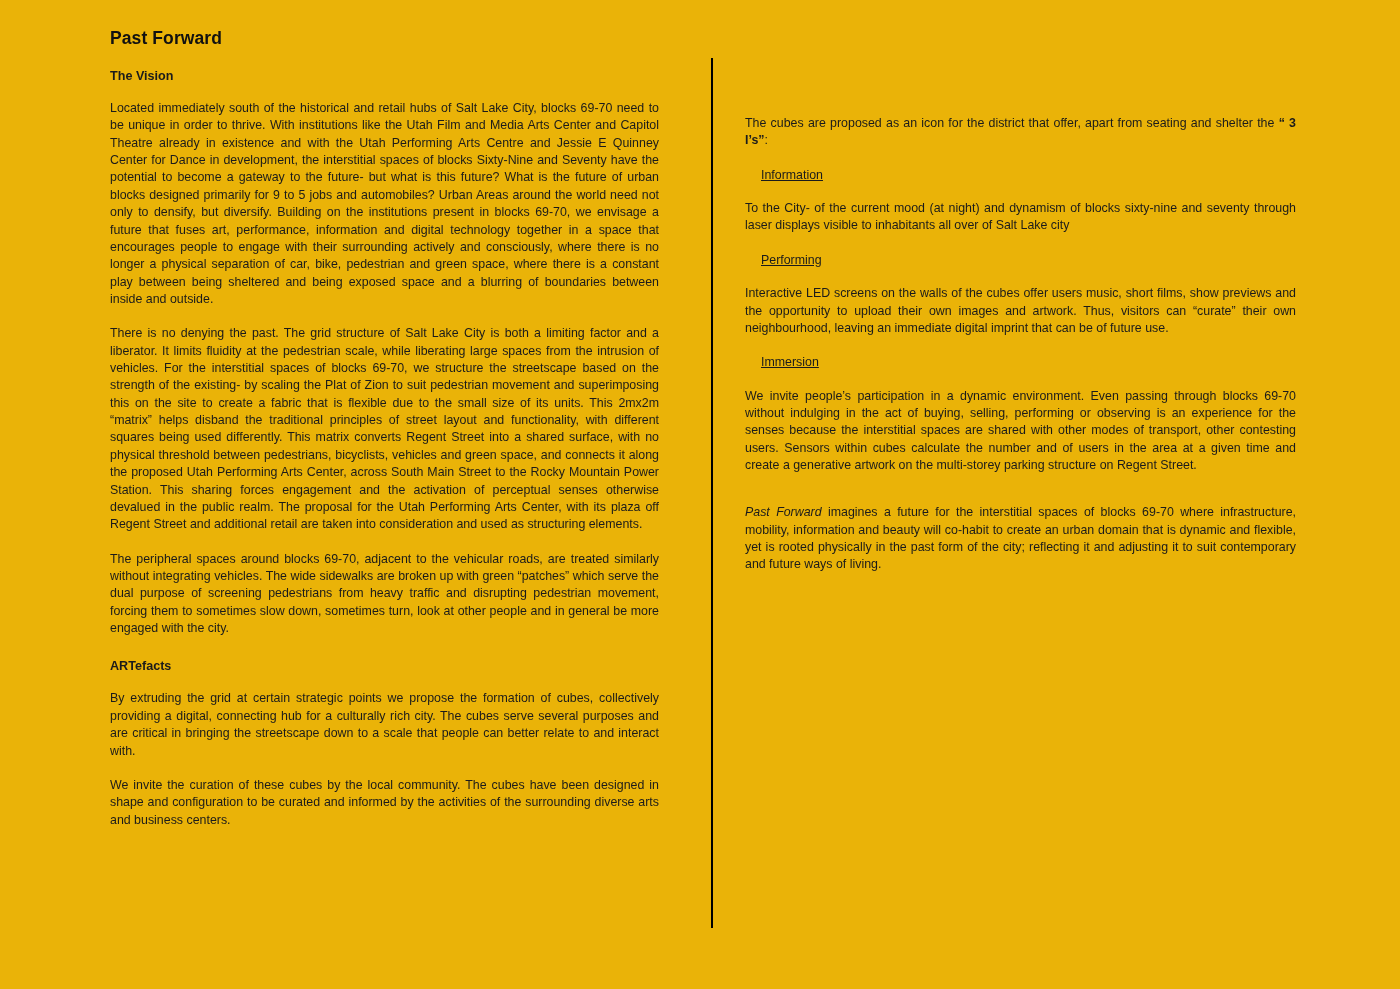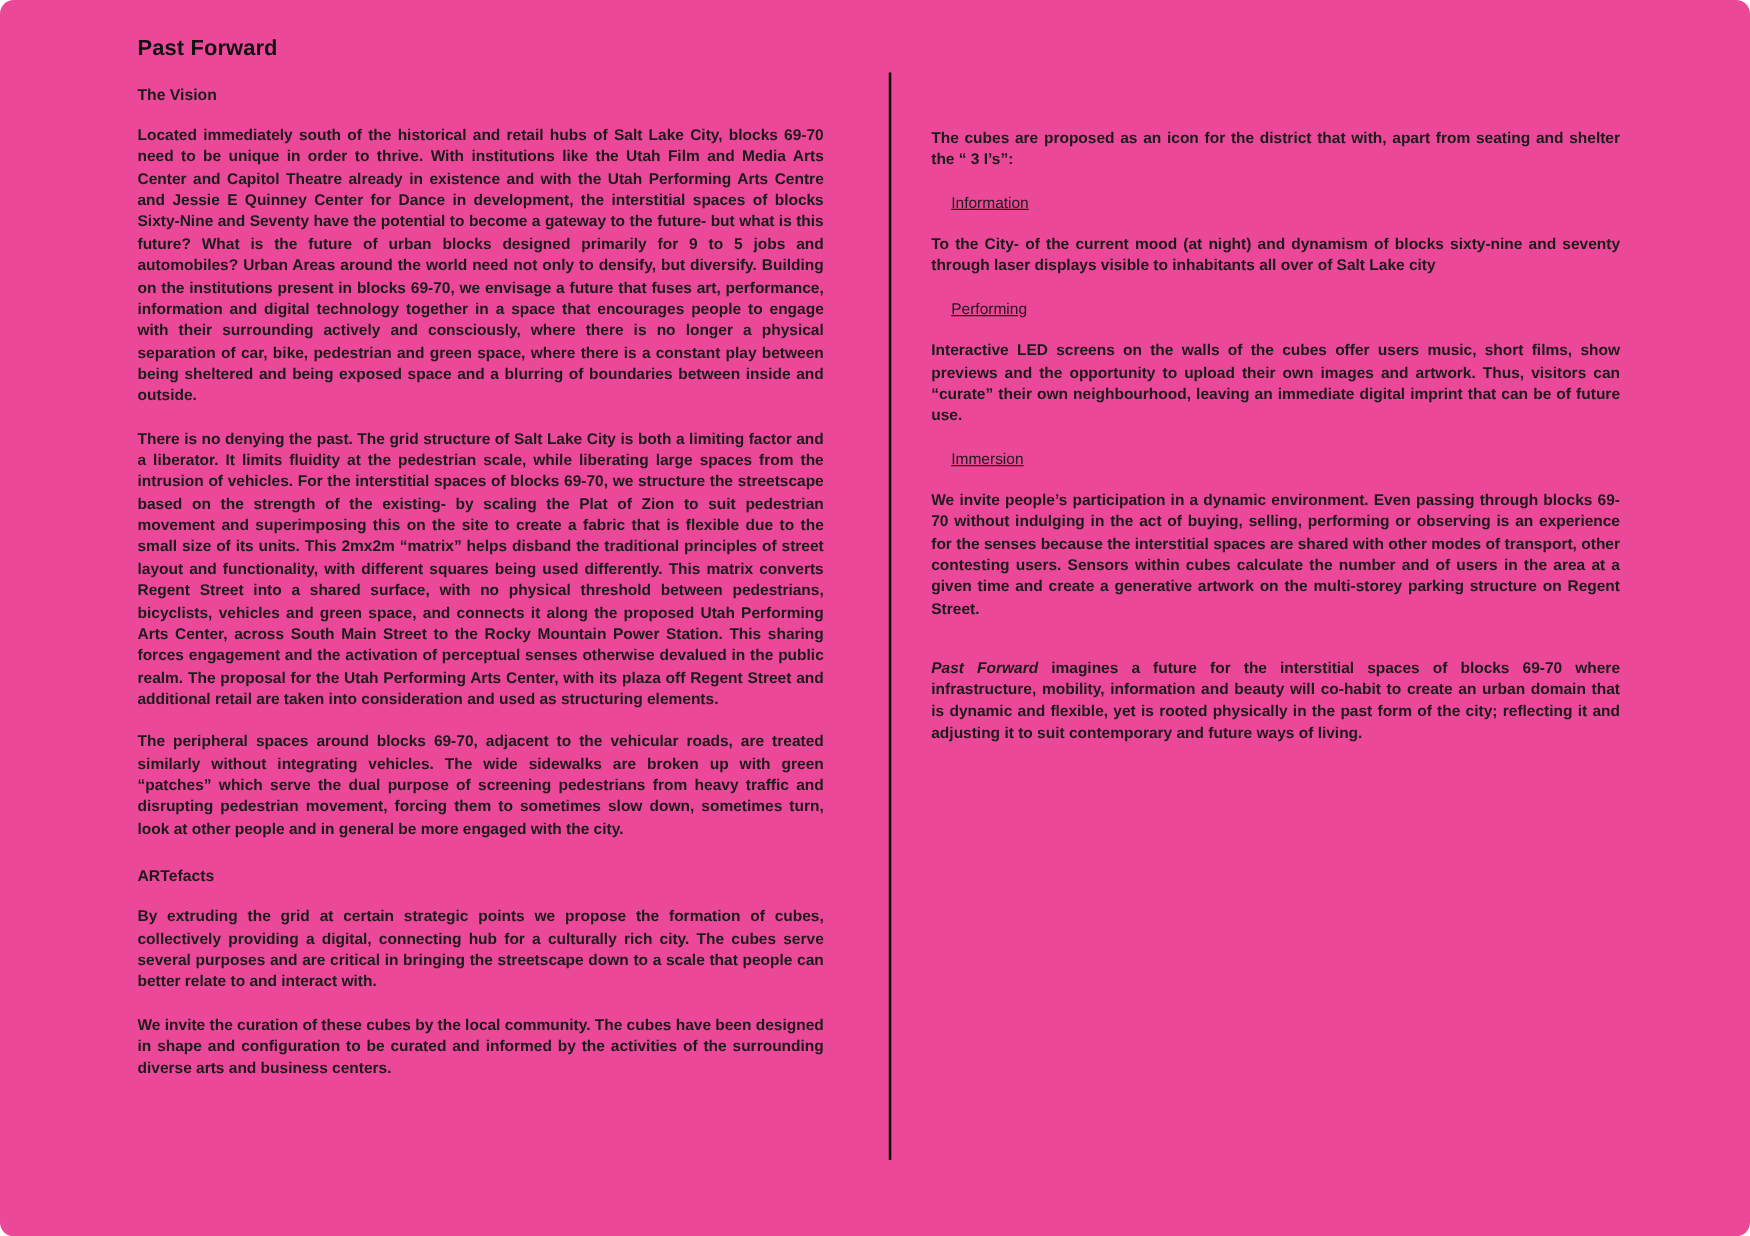--- a/index.html
+++ b/index.html
@@ -1,24 +1,23 @@
 <!DOCTYPE html>
 <html><head>
 <meta charset="utf-8">
 <style>
   html, body { margin: 0; padding: 0; background: #ffffff; }
   .page {
     position: relative;
     width: 1400px;
     height: 989px;
-    background: #ec4899;
+    background: #eab308;
     font-family: "Liberation Sans", sans-serif;
     color: #1b1b1b;
     overflow: hidden;
-    border-radius: 11px;
   }
   .col-left {
     position: absolute;
     left: 110px;
     top: 28px;
     width: 549px;
   }
   .col-right {
     position: absolute;
     left: 745px;
@@ -43,22 +42,21 @@
   .sec-heading {
     font-size: 12.6px;
     font-weight: bold;
     margin: 0 0 17px 0;
   }
   .sec-heading.extra-gap { margin-top: 22px; }
   p.body-text {
     font-size: 12.4px;
     line-height: 1.4;
     text-align: justify;
-    margin: 3px 0 17px 0;
-    font-weight: bold;
+    margin: 16px 0 17px 0;
   }
   .sub-heading {
     font-size: 12.4px;
     line-height: 1.4;
     font-weight: normal;
     text-decoration: underline;
     margin: 16px;
   }
   p.closing { margin-top: 30px; }
   p.closing em { font-style: italic; }
@@ -78,21 +76,21 @@
     <p class="body-text">The peripheral spaces around blocks 69-70, adjacent to the vehicular roads, are treated similarly without integrating vehicles. The wide sidewalks are broken up with green “patches” which serve the dual purpose of screening pedestrians from heavy traffic and disrupting pedestrian movement, forcing them to sometimes slow down, sometimes turn, look at other people and in general be more engaged with the city.</p>
 
     <h2 class="sec-heading extra-gap">ARTefacts</h2>
     <p class="body-text">By extruding the grid at certain strategic points we propose the formation of cubes, collectively providing a digital, connecting hub for a culturally rich city. The cubes serve several purposes and are critical in bringing the streetscape down to a scale that people can better relate to and interact with.</p>
     <p class="body-text">We invite the curation of these cubes by the local community. The cubes have been designed in shape and configuration to be curated and informed by the activities of the surrounding diverse arts and business centers.</p>
   </div>
 
   <div class="divider"></div>
 
   <div class="col-right">
-    <p class="body-text"><span>The cubes are proposed as an icon for the district that with, apart from seating and shelter the </span><strong>“ 3 I’s”</strong><span>:</span></p>
+    <p class="body-text"><span>The cubes are proposed as an icon for the district that offer, apart from seating and shelter the </span><strong>“ 3 I’s”</strong><span>:</span></p>
 
     <h3 class="sub-heading">Information</h3>
     <p class="body-text">To the City- of the current mood (at night) and dynamism of blocks sixty-nine and seventy through laser displays visible to inhabitants all over of Salt Lake city</p>
 
     <h3 class="sub-heading">Performing</h3>
     <p class="body-text">Interactive LED screens on the walls of the cubes offer users music, short films, show previews and the opportunity to upload their own images and artwork. Thus, visitors can “curate” their own neighbourhood, leaving an immediate digital imprint that can be of future use.</p>
 
     <h3 class="sub-heading">Immersion</h3>
     <p class="body-text">We invite people’s participation in a dynamic environment. Even passing through blocks 69-70 without indulging in the act of buying, selling, performing or observing is an experience for the senses because the interstitial spaces are shared with other modes of transport, other contesting users.  Sensors within cubes calculate the number and of users in the area at a given time and create a generative artwork on the multi-storey parking structure on Regent Street.</p>
 

